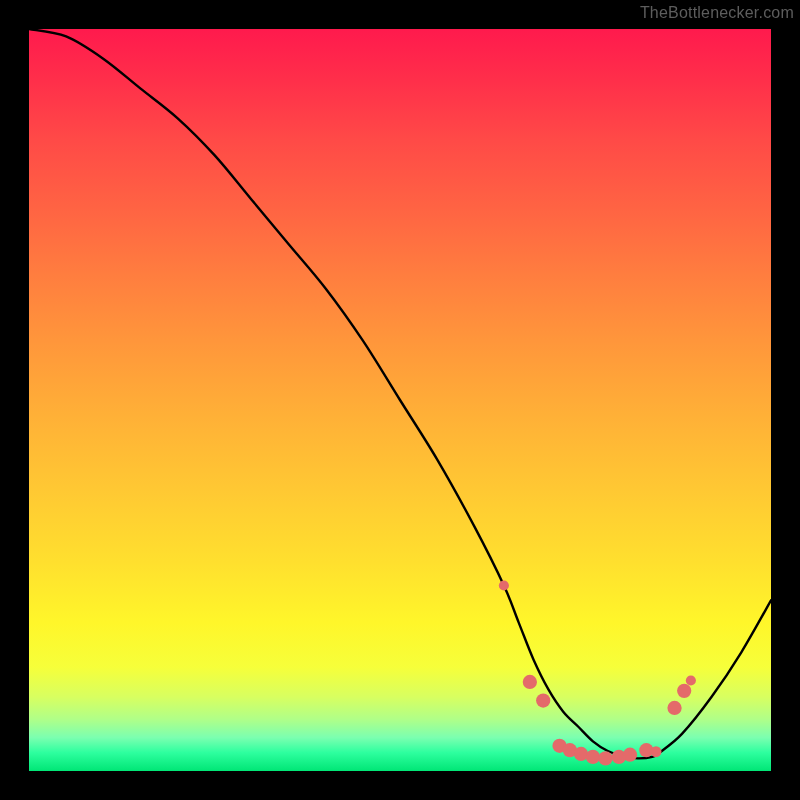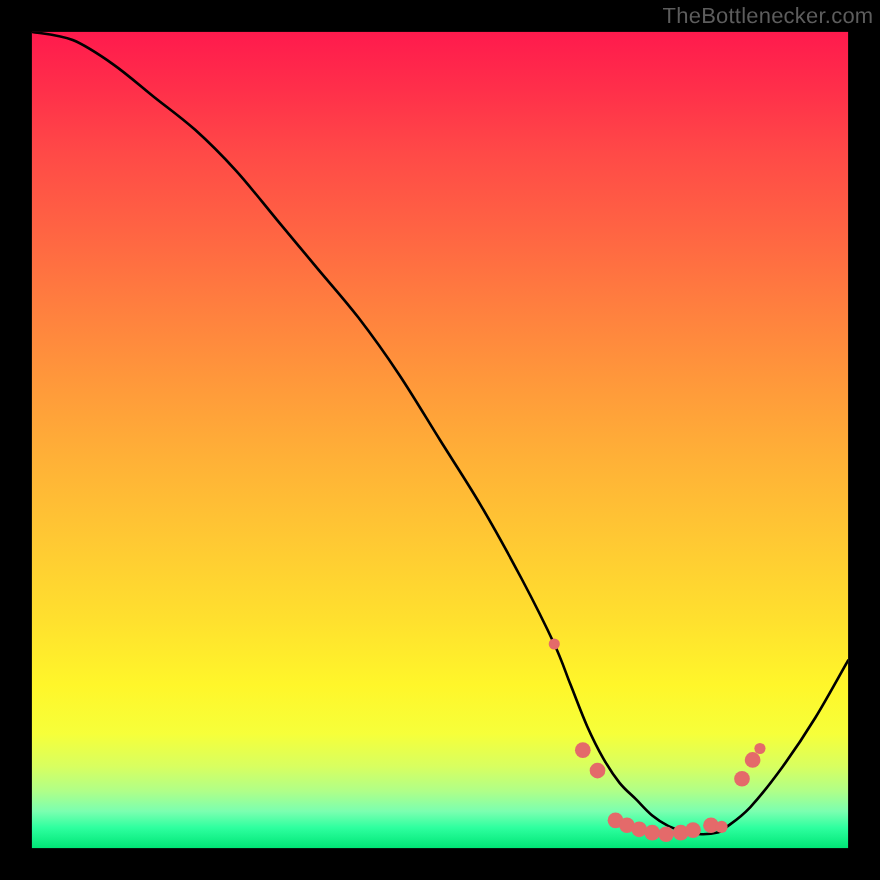--- a/index.html
+++ b/index.html
@@ -49,21 +49,21 @@
     top: 29px;
     width: 742px;
     height: 742px;
     pointer-events: none;
   }
   .attribution {
     position: absolute;
     right: 6px;
     top: 4px;
     color: #5d5d5d;
-    font-size: 20px;
+    font-size: 16px;
     font-weight: 500;
     letter-spacing: 0.2px;
   }
 </style>
 </head>
 <body>
 
 <div class="frame">
   <div class="plot-area"></div>
 

